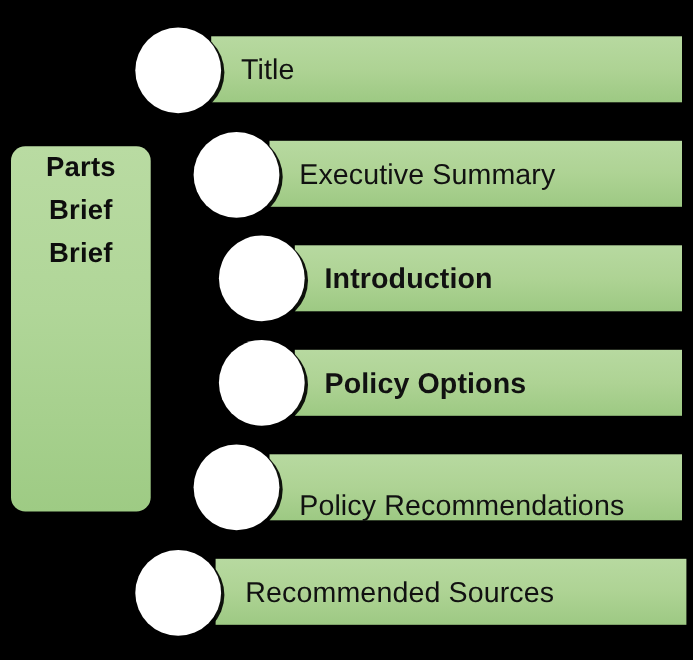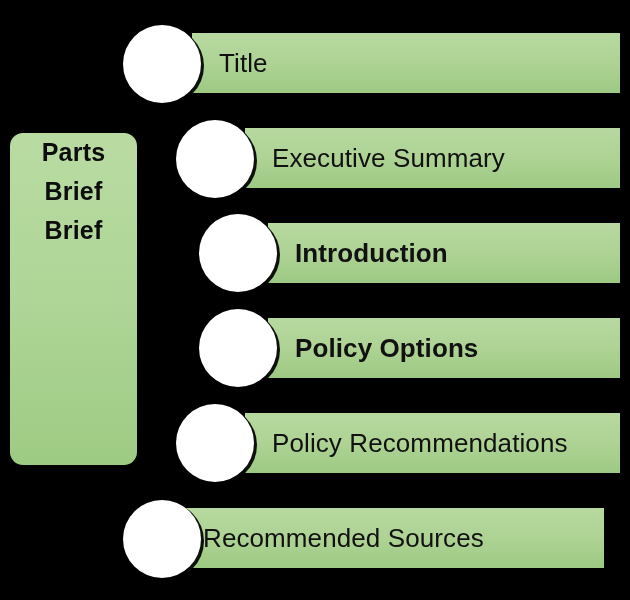--- a/index.html
+++ b/index.html
@@ -113,25 +113,25 @@
 
   <div class="row">
     <div class="bar" style="left: 268px; top: 318px; width: 352px;">
       <span class="bar-label" style="left: 27px; font-weight: bold;">Policy Options</span>
     </div>
     <div class="bullet-circle" style="left: 199px; top: 309px;"></div>
   </div>
 
   <div class="row">
     <div class="bar" style="left: 245px; top: 413px; width: 375px;">
-      <span class="bar-label" style="left: 27px;">Policy Recommendations</span>
+      <span class="bar-label" style="left: 27px; margin-top: 16px;">Policy Recommendations</span>
     </div>
     <div class="bullet-circle" style="left: 176px; top: 404px;"></div>
   </div>
 
   <div class="row">
-    <div class="bar" style="left: 176px; top: 508px; width: 428px;">
+    <div class="bar" style="left: 196px; top: 508px; width: 428px;">
       <span class="bar-label" style="left: 27px;">Recommended Sources</span>
     </div>
     <div class="bullet-circle" style="left: 123px; top: 500px;"></div>
   </div>
 
 </div>
 
 </body></html>

